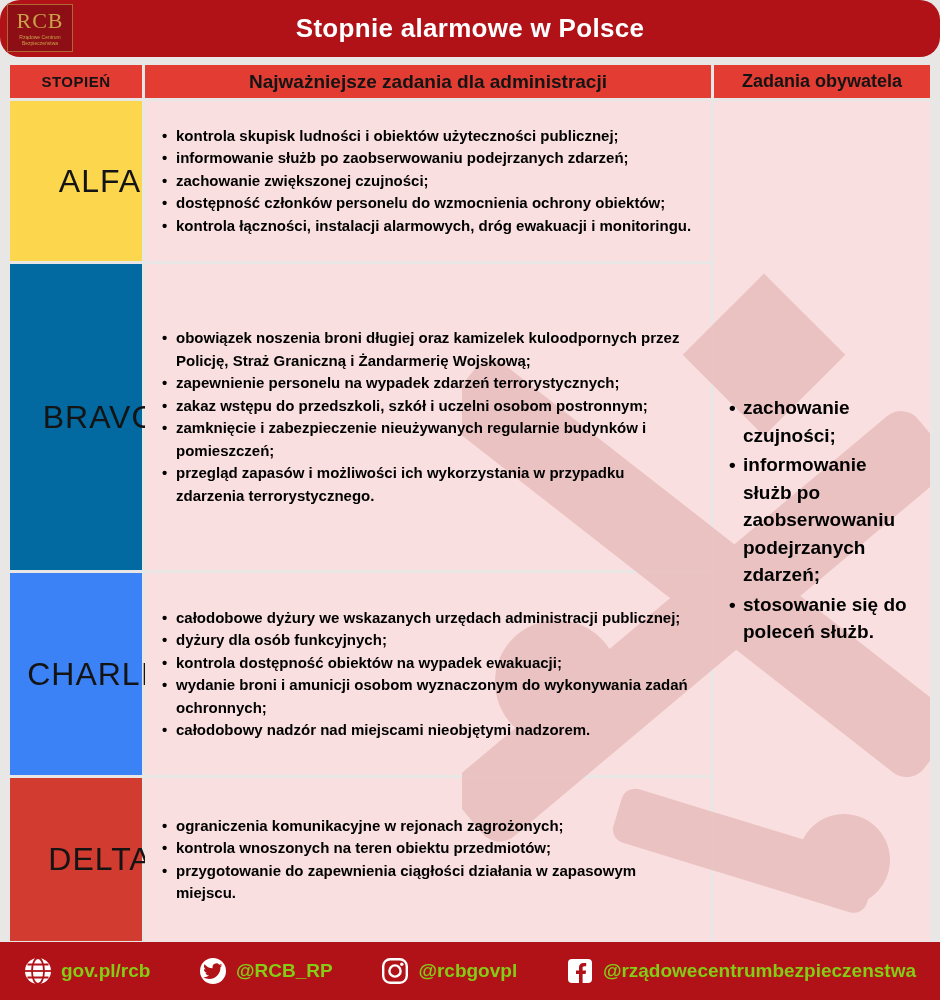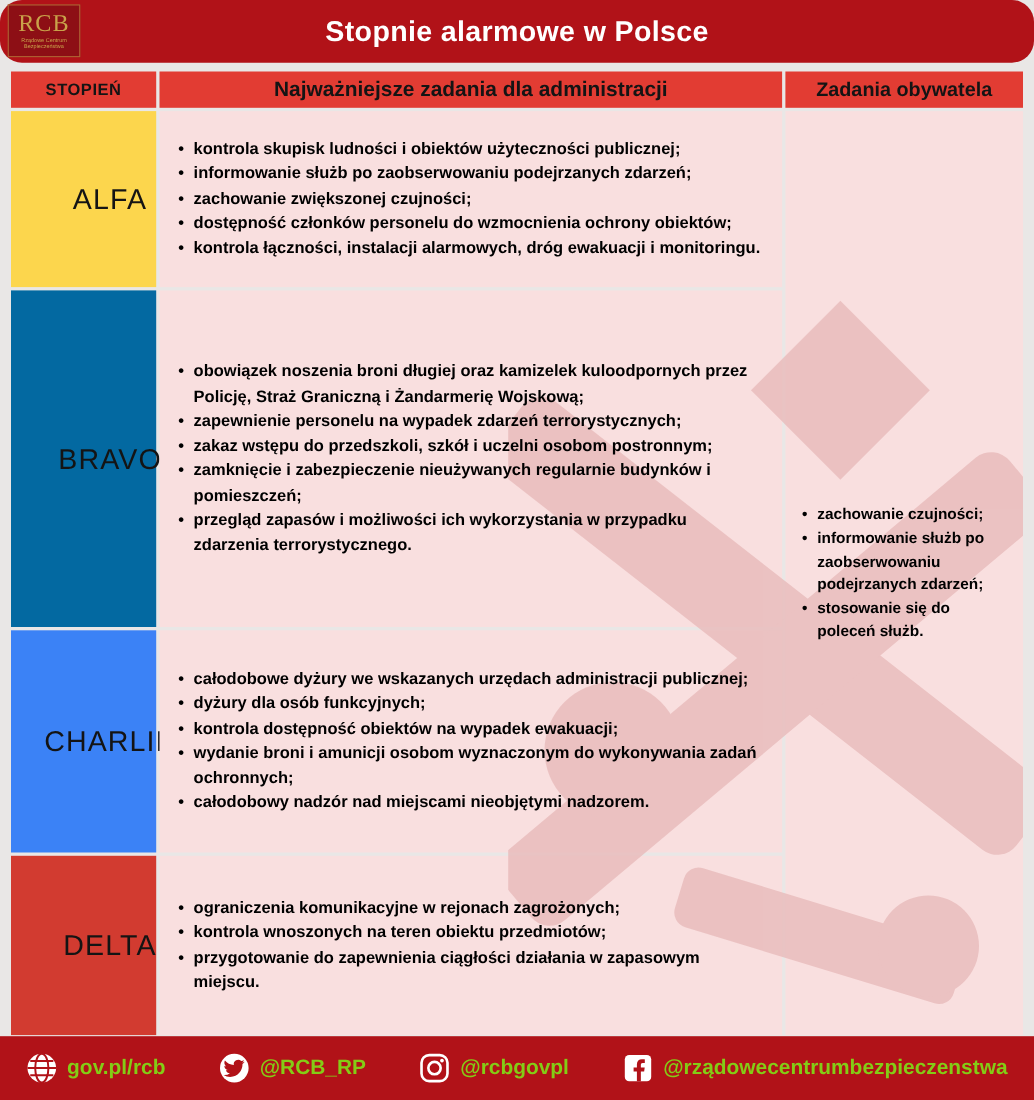--- a/index.html
+++ b/index.html
@@ -61,42 +61,42 @@
   .hcell{
     background:var(--hred);
     display:flex;align-items:center;justify-content:center;
     font-weight:bold;color:#141414;
   }
   .hcell.level-h{font-size:15px;letter-spacing:.5px;}
   .hcell.admin-h{font-size:19px;}
   .hcell.citizen-h{font-size:18px;}
   .level-cell{
     display:flex;align-items:center;justify-content:center;
-    font-size:26px;color:#141414;letter-spacing:1px;padding-left:48px;
+    font-size:32px;color:#141414;letter-spacing:1px;padding-left:48px;
   }
   .task-cell{
     background:var(--pink);
     display:flex;align-items:center;
     padding:10px 18px 10px 16px;
   }
   ul.tasks{
     list-style:none;position:relative;z-index:2;
   }
   ul.tasks li{
     position:relative;padding-left:15px;
     font-size:15px;font-weight:bold;line-height:1.5;color:#000;
   }
   ul.tasks li::before{content:"•";position:absolute;left:1px;}
   .citizen-cell{
     grid-column:3;grid-row:2/6;
     background:var(--pink);
     display:flex;align-items:center;
     padding:0 10px 0 14px;
   }
-  .citizen-cell ul.tasks li{font-size:14px;line-height:1.45;margin-bottom:2px;}
+  .citizen-cell ul.tasks li{font-size:19px;line-height:1.45;margin-bottom:2px;}
   
   .watermark{
     position:absolute;
     left:462px;top:205px;
     width:468px;height:675px;
     z-index:1;pointer-events:none;
   }
   
   .bottombar{
     position:absolute;left:0;bottom:0;

